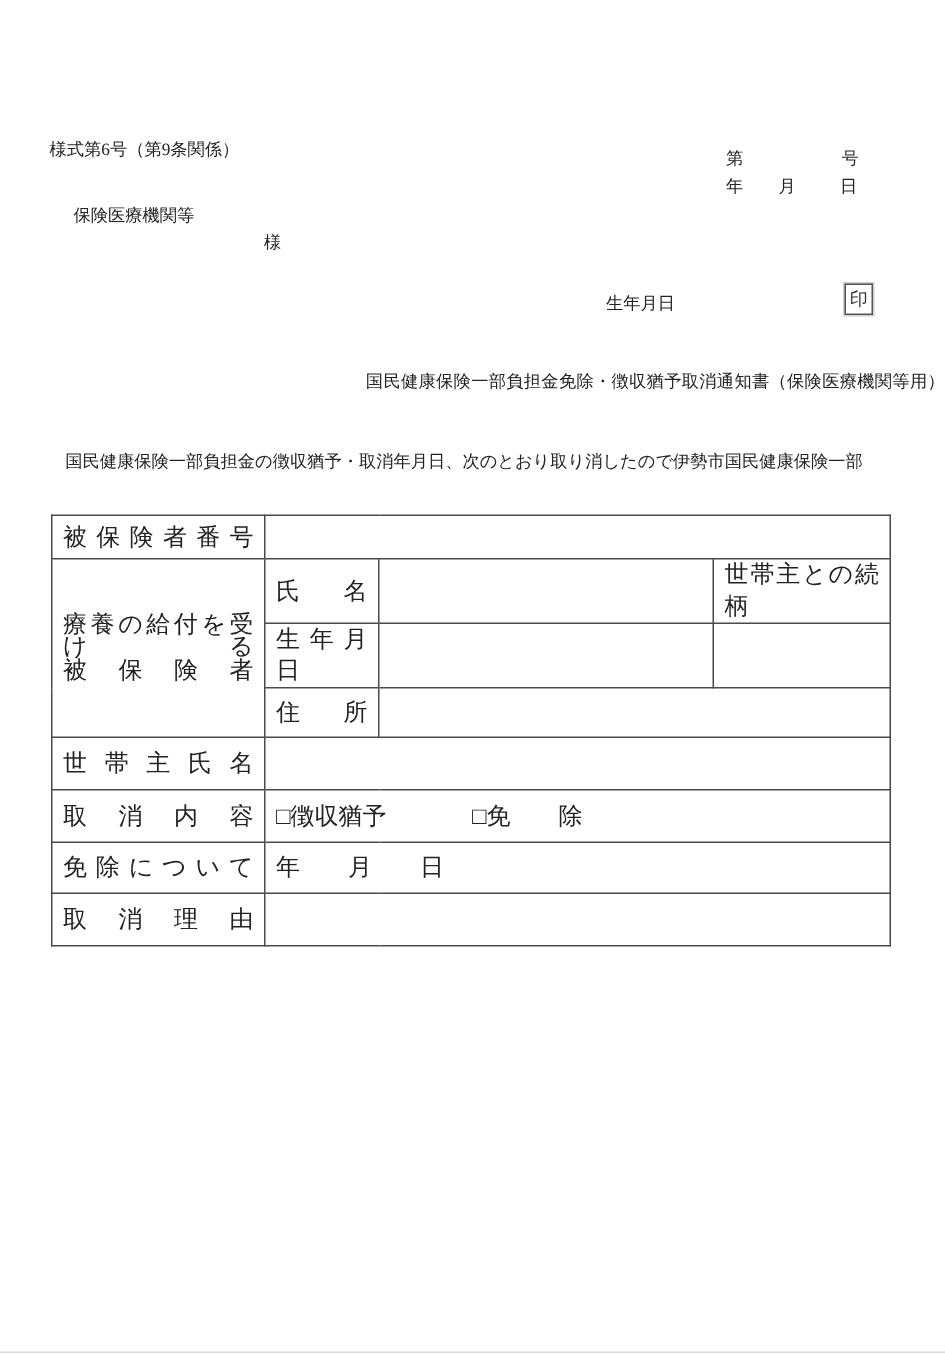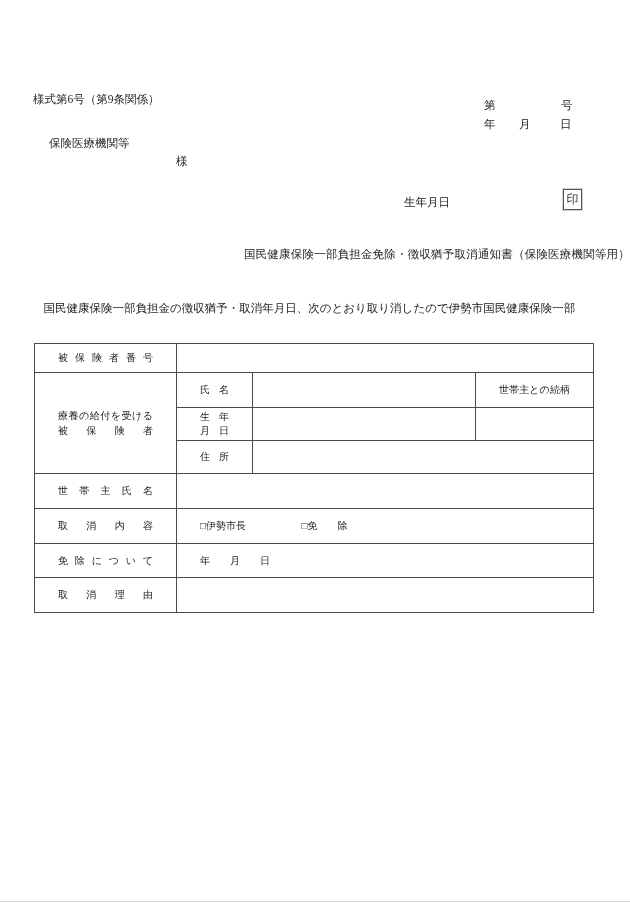--- a/index.html
+++ b/index.html
@@ -16,22 +16,22 @@
     position:absolute; left:563px; top:189px; width:17px; height:19px;
     border:1px solid #555; box-shadow:0 0 0 1px #cfcfcf;
     display:flex; align-items:center; justify-content:center;
     font-size:12px; color:#333;
   }
   table.form {
     position:absolute; left:34px; top:343px;
     border-collapse:collapse; table-layout:fixed;
   }
   table.form td {
-    border:1px solid #4a4a4a; padding:0 23px;
-    font-size:10px; vertical-align:middle; overflow:hidden;
+    border:1px solid #4a4a4a; padding:0 7px;
+    font-size:16px; vertical-align:middle; overflow:hidden;
   }
   .j { display:block; text-align:justify; text-align-last:justify; }
   .group-cell div { text-align:justify; text-align-last:justify; line-height:15.5px; }
   .val-cell { padding:0 6px; }
   .date-cell { padding-left:40px; }
   .opt2 { margin-left:53px; }
   .page-bottom-edge {
     position:absolute; left:0; top:901px; width:630px; height:1px; background:#d9d9d9;
   }
 </style>
@@ -113,21 +113,21 @@
         <span class="j">世帯主氏名</span>
       </td>
       <td colspan="3"></td>
     </tr>
 
     <tr style="height:35px;">
       <td>
         <span class="j">取消内容</span>
       </td>
       <td colspan="3" class="val-cell">
-        <span>□伊勢市長</span>
+        <span>□徴収猶予</span>
         <span class="opt2">□免　　除</span>
       </td>
     </tr>
 
     <tr style="height:34px;">
       <td>
         <span class="j">免除について</span>
       </td>
       <td colspan="3" class="date-cell">
         <span>年　　月　　日</span>

